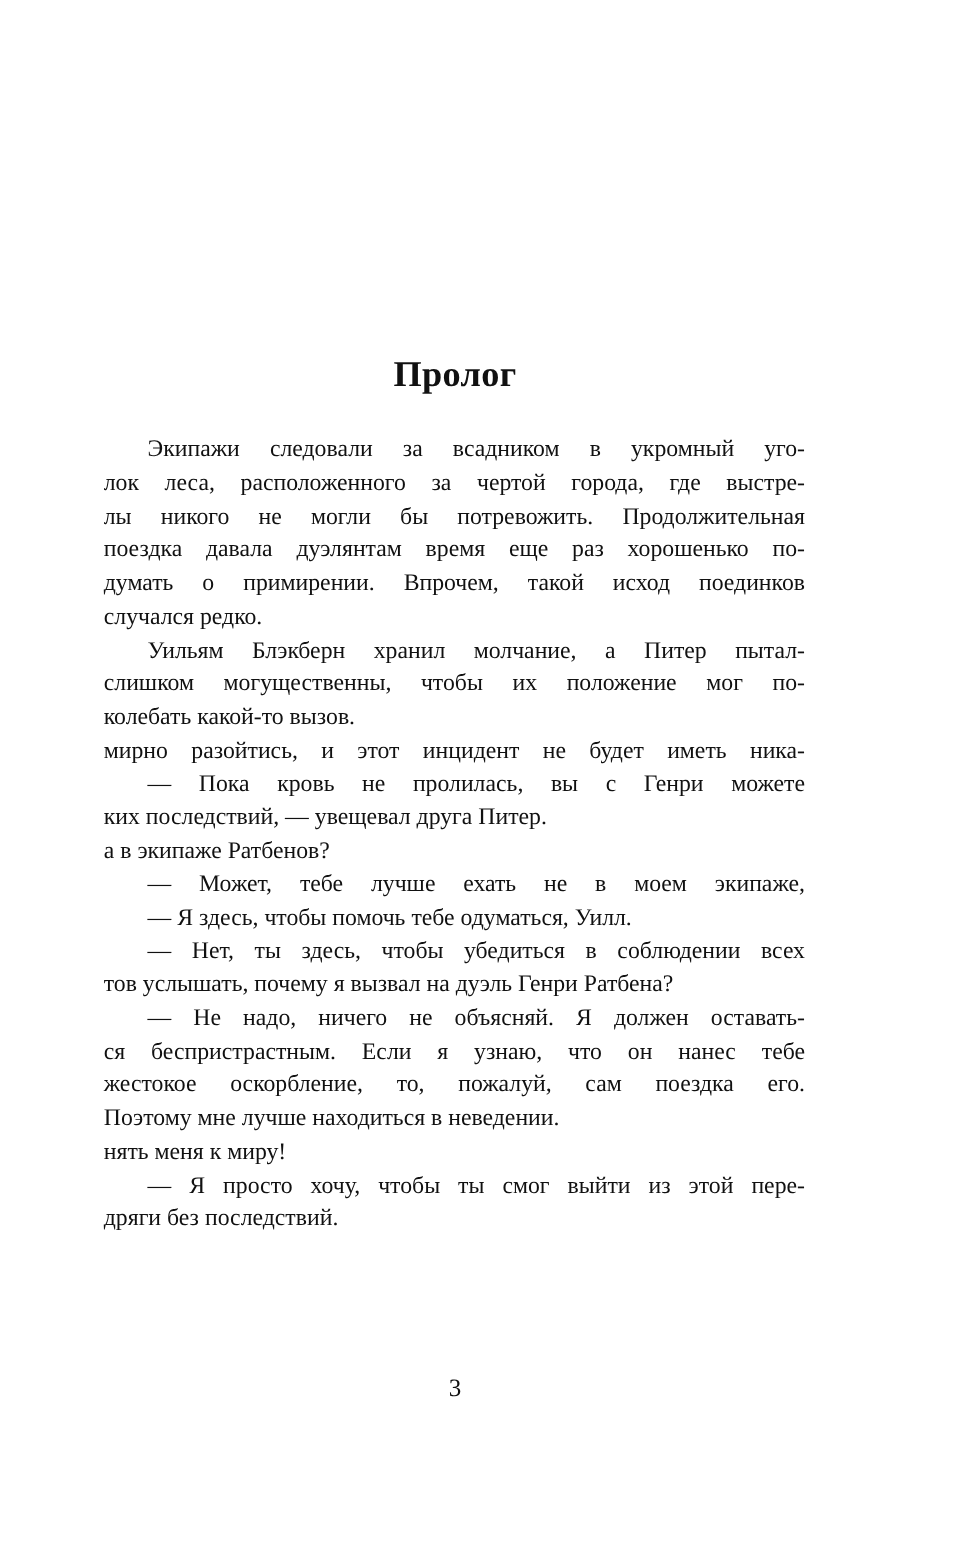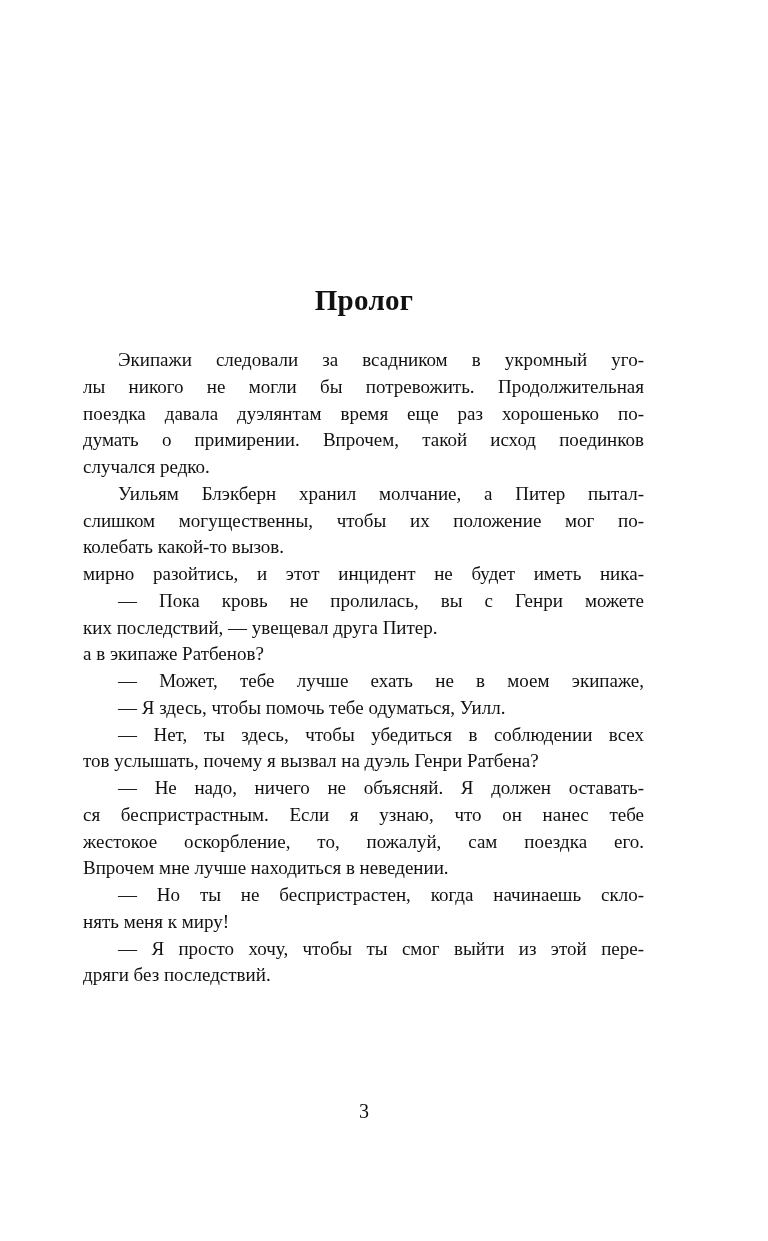--- a/index.html
+++ b/index.html
@@ -65,39 +65,39 @@
     }
   </style>
 </head>
 <body>
 
 <div class="page">
   <h1 class="chapter-title">Пролог</h1>
 
   <div class="body-text">
     <span class="line indent">Экипажи следовали за всадником в укромный уго-</span>
+    <span class="line">лок леса, расположенного за чертой города, где выстре-</span>
     <span class="line">лы никого не могли бы потревожить. Продолжительная</span>
     <span class="line">поездка давала дуэлянтам время еще раз хорошенько по-</span>
     <span class="line">думать о примирении. Впрочем, такой исход поединков</span>
     <span class="line last">случался редко.</span>
     <span class="line indent">Уильям Блэкберн хранил молчание, а Питер пытал-</span>
     <span class="line">слишком могущественны, чтобы их положение мог по-</span>
     <span class="line last">колебать какой-то вызов.</span>
     <span class="line">мирно разойтись, и этот инцидент не будет иметь ника-</span>
     <span class="line indent">— Пока кровь не пролилась, вы с Генри можете</span>
     <span class="line last">ких последствий, — увещевал друга Питер.</span>
     <span class="line last">а в экипаже Ратбенов?</span>
     <span class="line indent">— Может, тебе лучше ехать не в моем экипаже,</span>
     <span class="line indent last">— Я здесь, чтобы помочь тебе одуматься, Уилл.</span>
     <span class="line indent">— Нет, ты здесь, чтобы убедиться в соблюдении всех</span>
     <span class="line last">тов услышать, почему я вызвал на дуэль Генри Ратбена?</span>
     <span class="line indent">— Не надо, ничего не объясняй. Я должен оставать-</span>
     <span class="line">ся беспристрастным. Если я узнаю, что он нанес тебе</span>
     <span class="line">жестокое оскорбление, то, пожалуй, сам поездка его.</span>
-    <span class="line last">Впрочем мне лучше находиться в неведении.</span>
-    <span class="line indent">— Но ты не беспристрастен, когда начинаешь скло-</span>
+    <span class="line last">Поэтому мне лучше находиться в неведении.</span>
     <span class="line last">нять меня к миру!</span>
     <span class="line indent">— Я просто хочу, чтобы ты смог выйти из этой пере-</span>
     <span class="line last">дряги без последствий.</span>
   </div>
 
   <div class="page-number">3</div>
 </div>
 
 </body></html>

